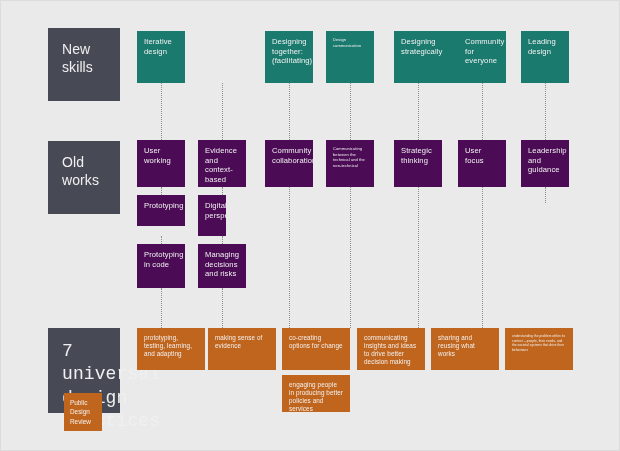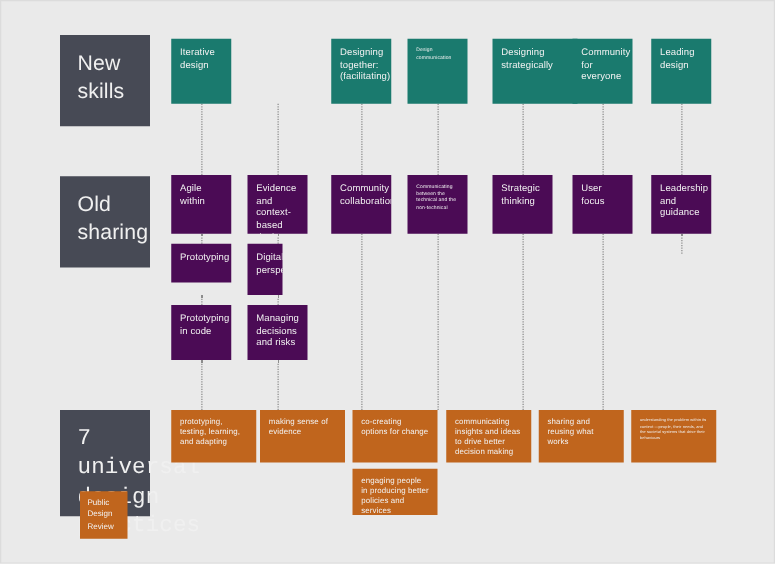--- a/index.html
+++ b/index.html
@@ -22,21 +22,21 @@
   
   .row-label {
     position: absolute;
     background: #474a55;
     color: #f0f0f0;
     box-sizing: border-box;
     padding: 12px 12px 10px 14px;
     line-height: 1.3;
     letter-spacing: 0.1px;
   }
-  .row-label.big   { font-size: 17px; font-weight: 400; }
+  .row-label.big   { font-size: 14px; font-weight: 400; }
   .row-label.small { font-size: 18px; font-weight: 400; font-family: Liberation Mono, monospace; }
 
   
   .node {
     position: absolute;
     box-sizing: border-box;
     color: #f2f2f2;
     padding: 6px 6px 5px 7px;
     line-height: 1.28;
     overflow: hidden;
@@ -74,21 +74,21 @@
 
 <div id="canvas">
 
   <div class="row-label big" style="left:47px; top:27px; width:72px; height:73px;">
     <span style="white-space:pre-line;">New
 skills</span>
   </div>
 
   <div class="row-label big" style="left:47px; top:140px; width:72px; height:73px;">
     <span style="white-space:pre-line;">Old
-sharing</span>
+works</span>
   </div>
 
   <div class="row-label small" style="left:47px; top:327px; width:72px; height:85px;">
     <span style="white-space:pre-line;">7 universal
 design
 practices</span>
   </div>
 
   <div class="pdr" style="left:63px; top:392px; width:38px; height:38px;">
     <span style="white-space:pre-line;">Public
@@ -135,21 +135,21 @@
     <span>Designing strategically</span>
   </div>
   <div class="node teal fs-m" style="left:457px; top:30px; width:48px; height:52px;">
     <span>Community for everyone</span>
   </div>
   <div class="node teal fs-m" style="left:520px; top:30px; width:48px; height:52px;">
     <span>Leading design</span>
   </div>
 
   <div class="node purple fs-m" style="left:136px; top:139px; width:48px; height:47px;">
-    <span>Agile within</span>
+    <span>User working</span>
   </div>
   <div class="node purple fs-m" style="left:197px; top:139px; width:48px; height:47px;">
     <span>Evidence and context-based design</span>
   </div>
   <div class="node purple fs-m" style="left:264px; top:139px; width:48px; height:47px;">
     <span>Community collaboration</span>
   </div>
   <div class="node purple fs-xs" style="left:325px; top:139px; width:48px; height:47px;">
     <span>Communicating between the technical and the non-technical</span>
   </div>

